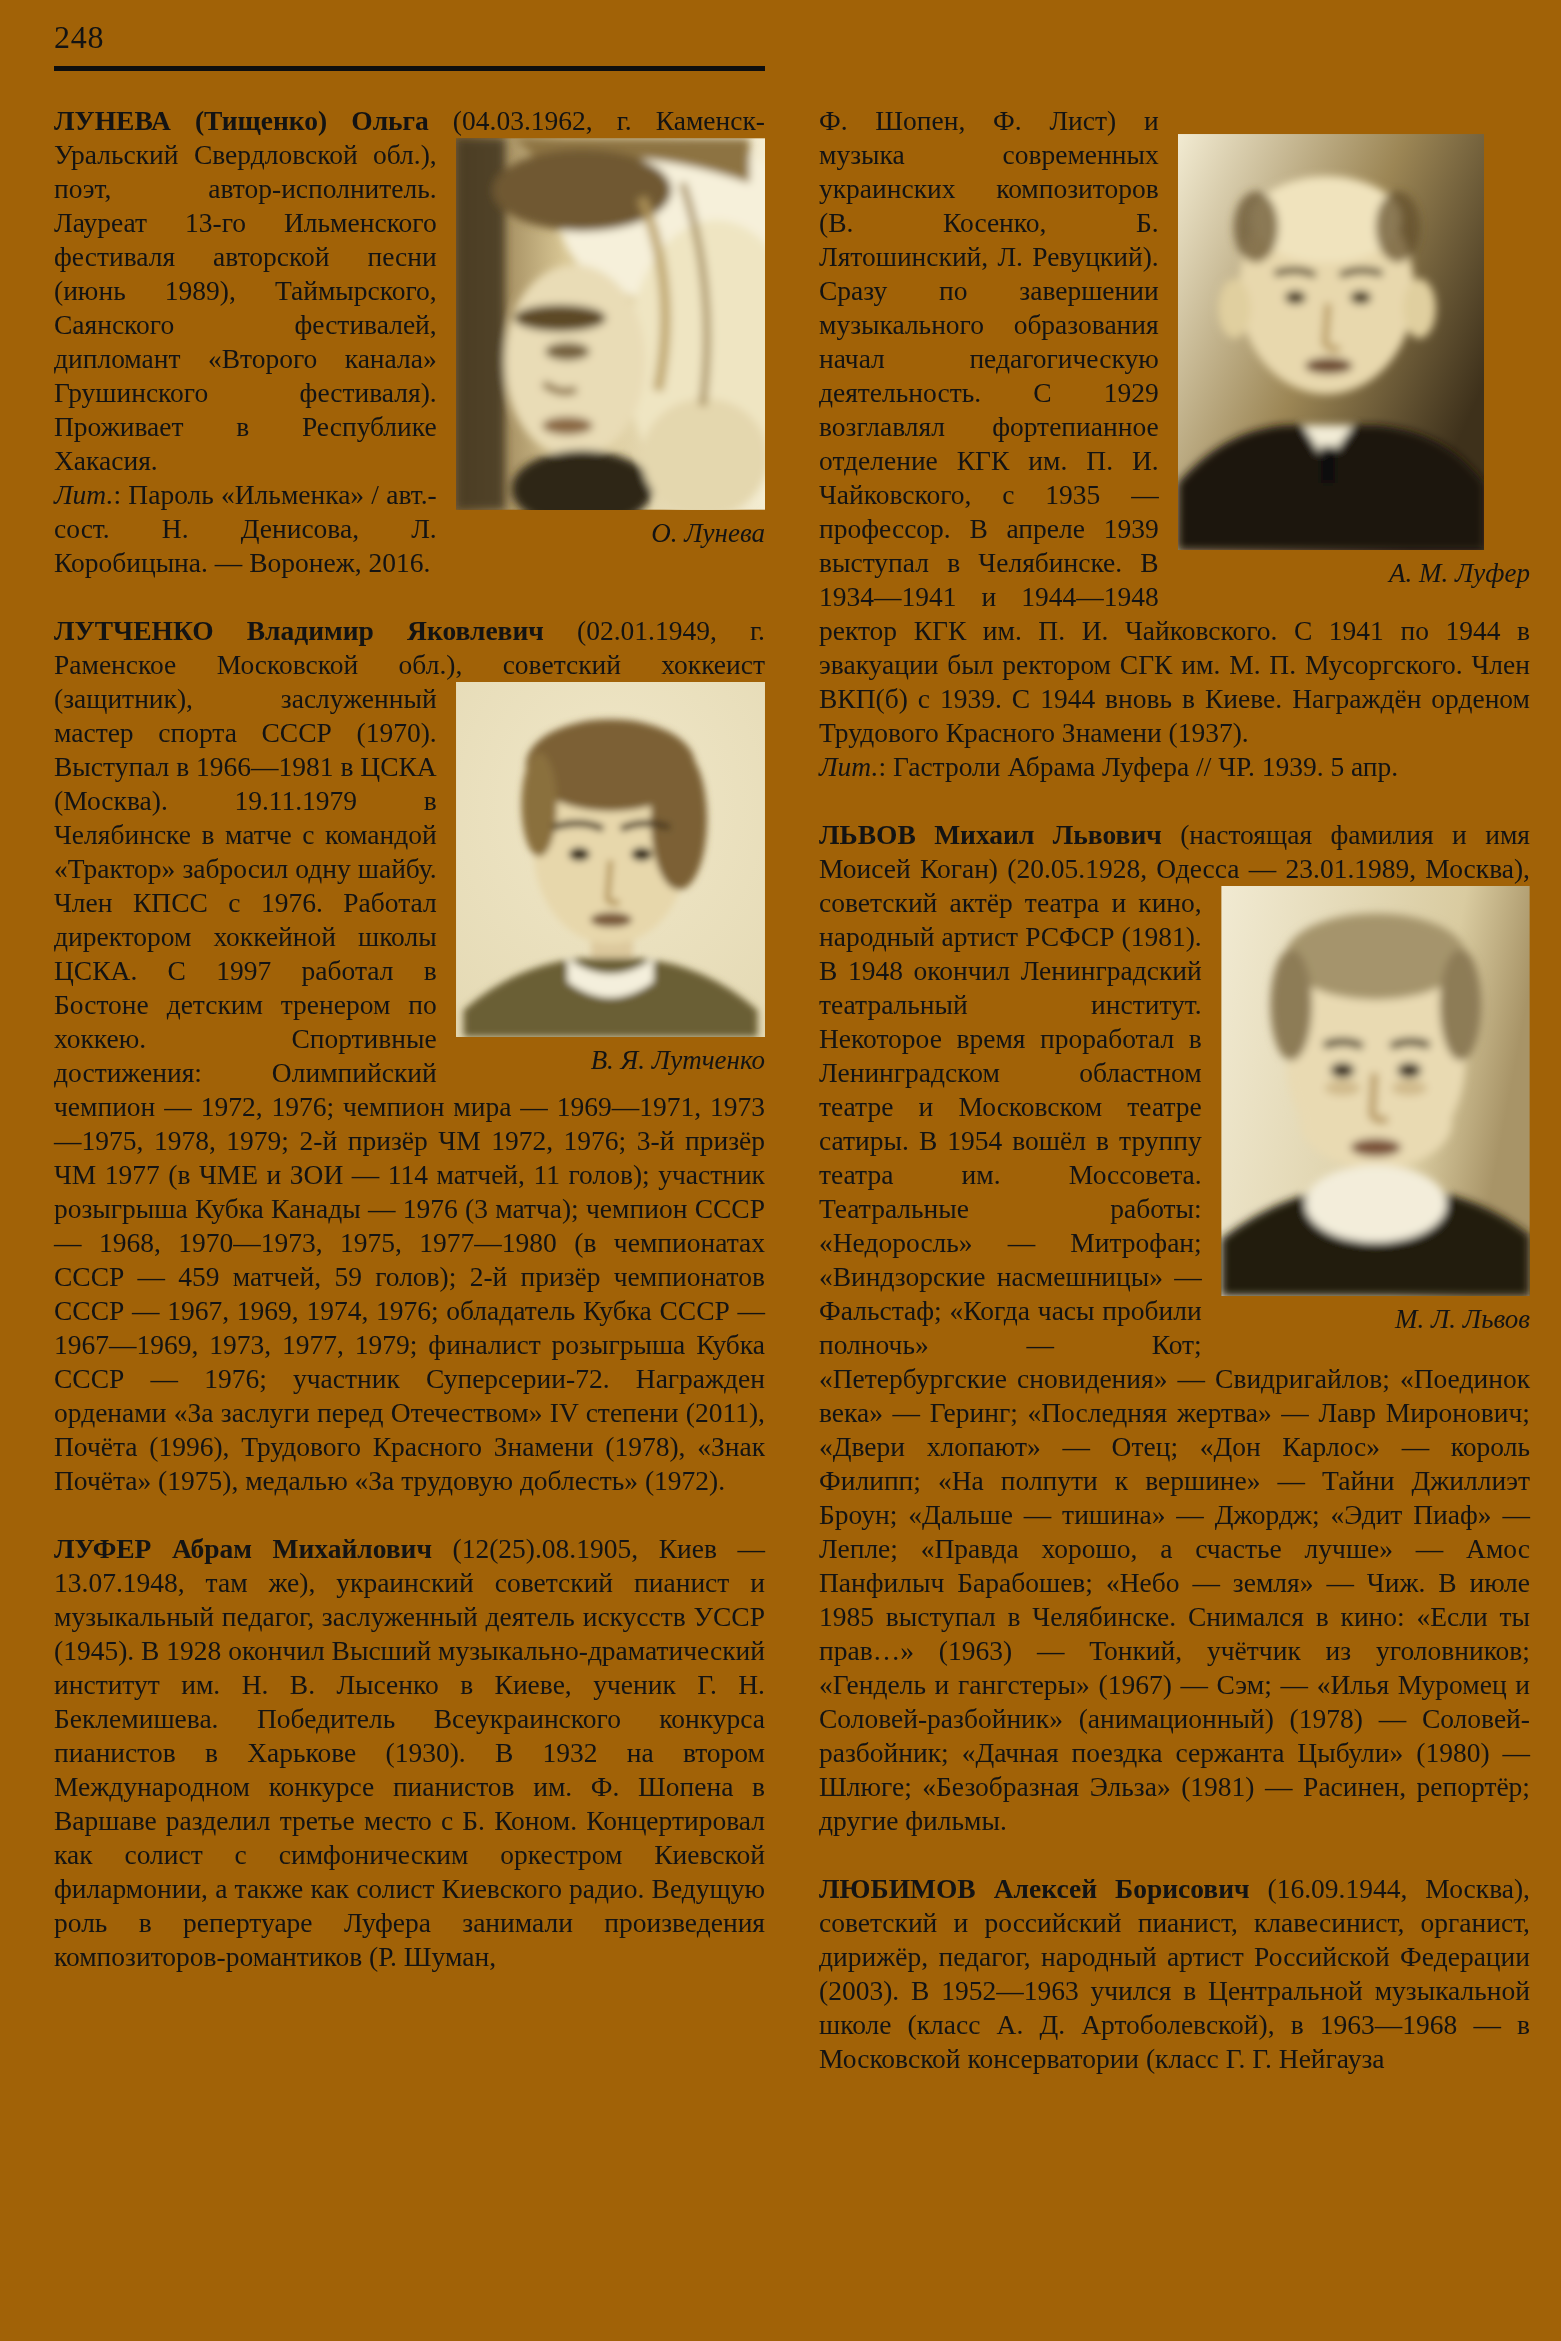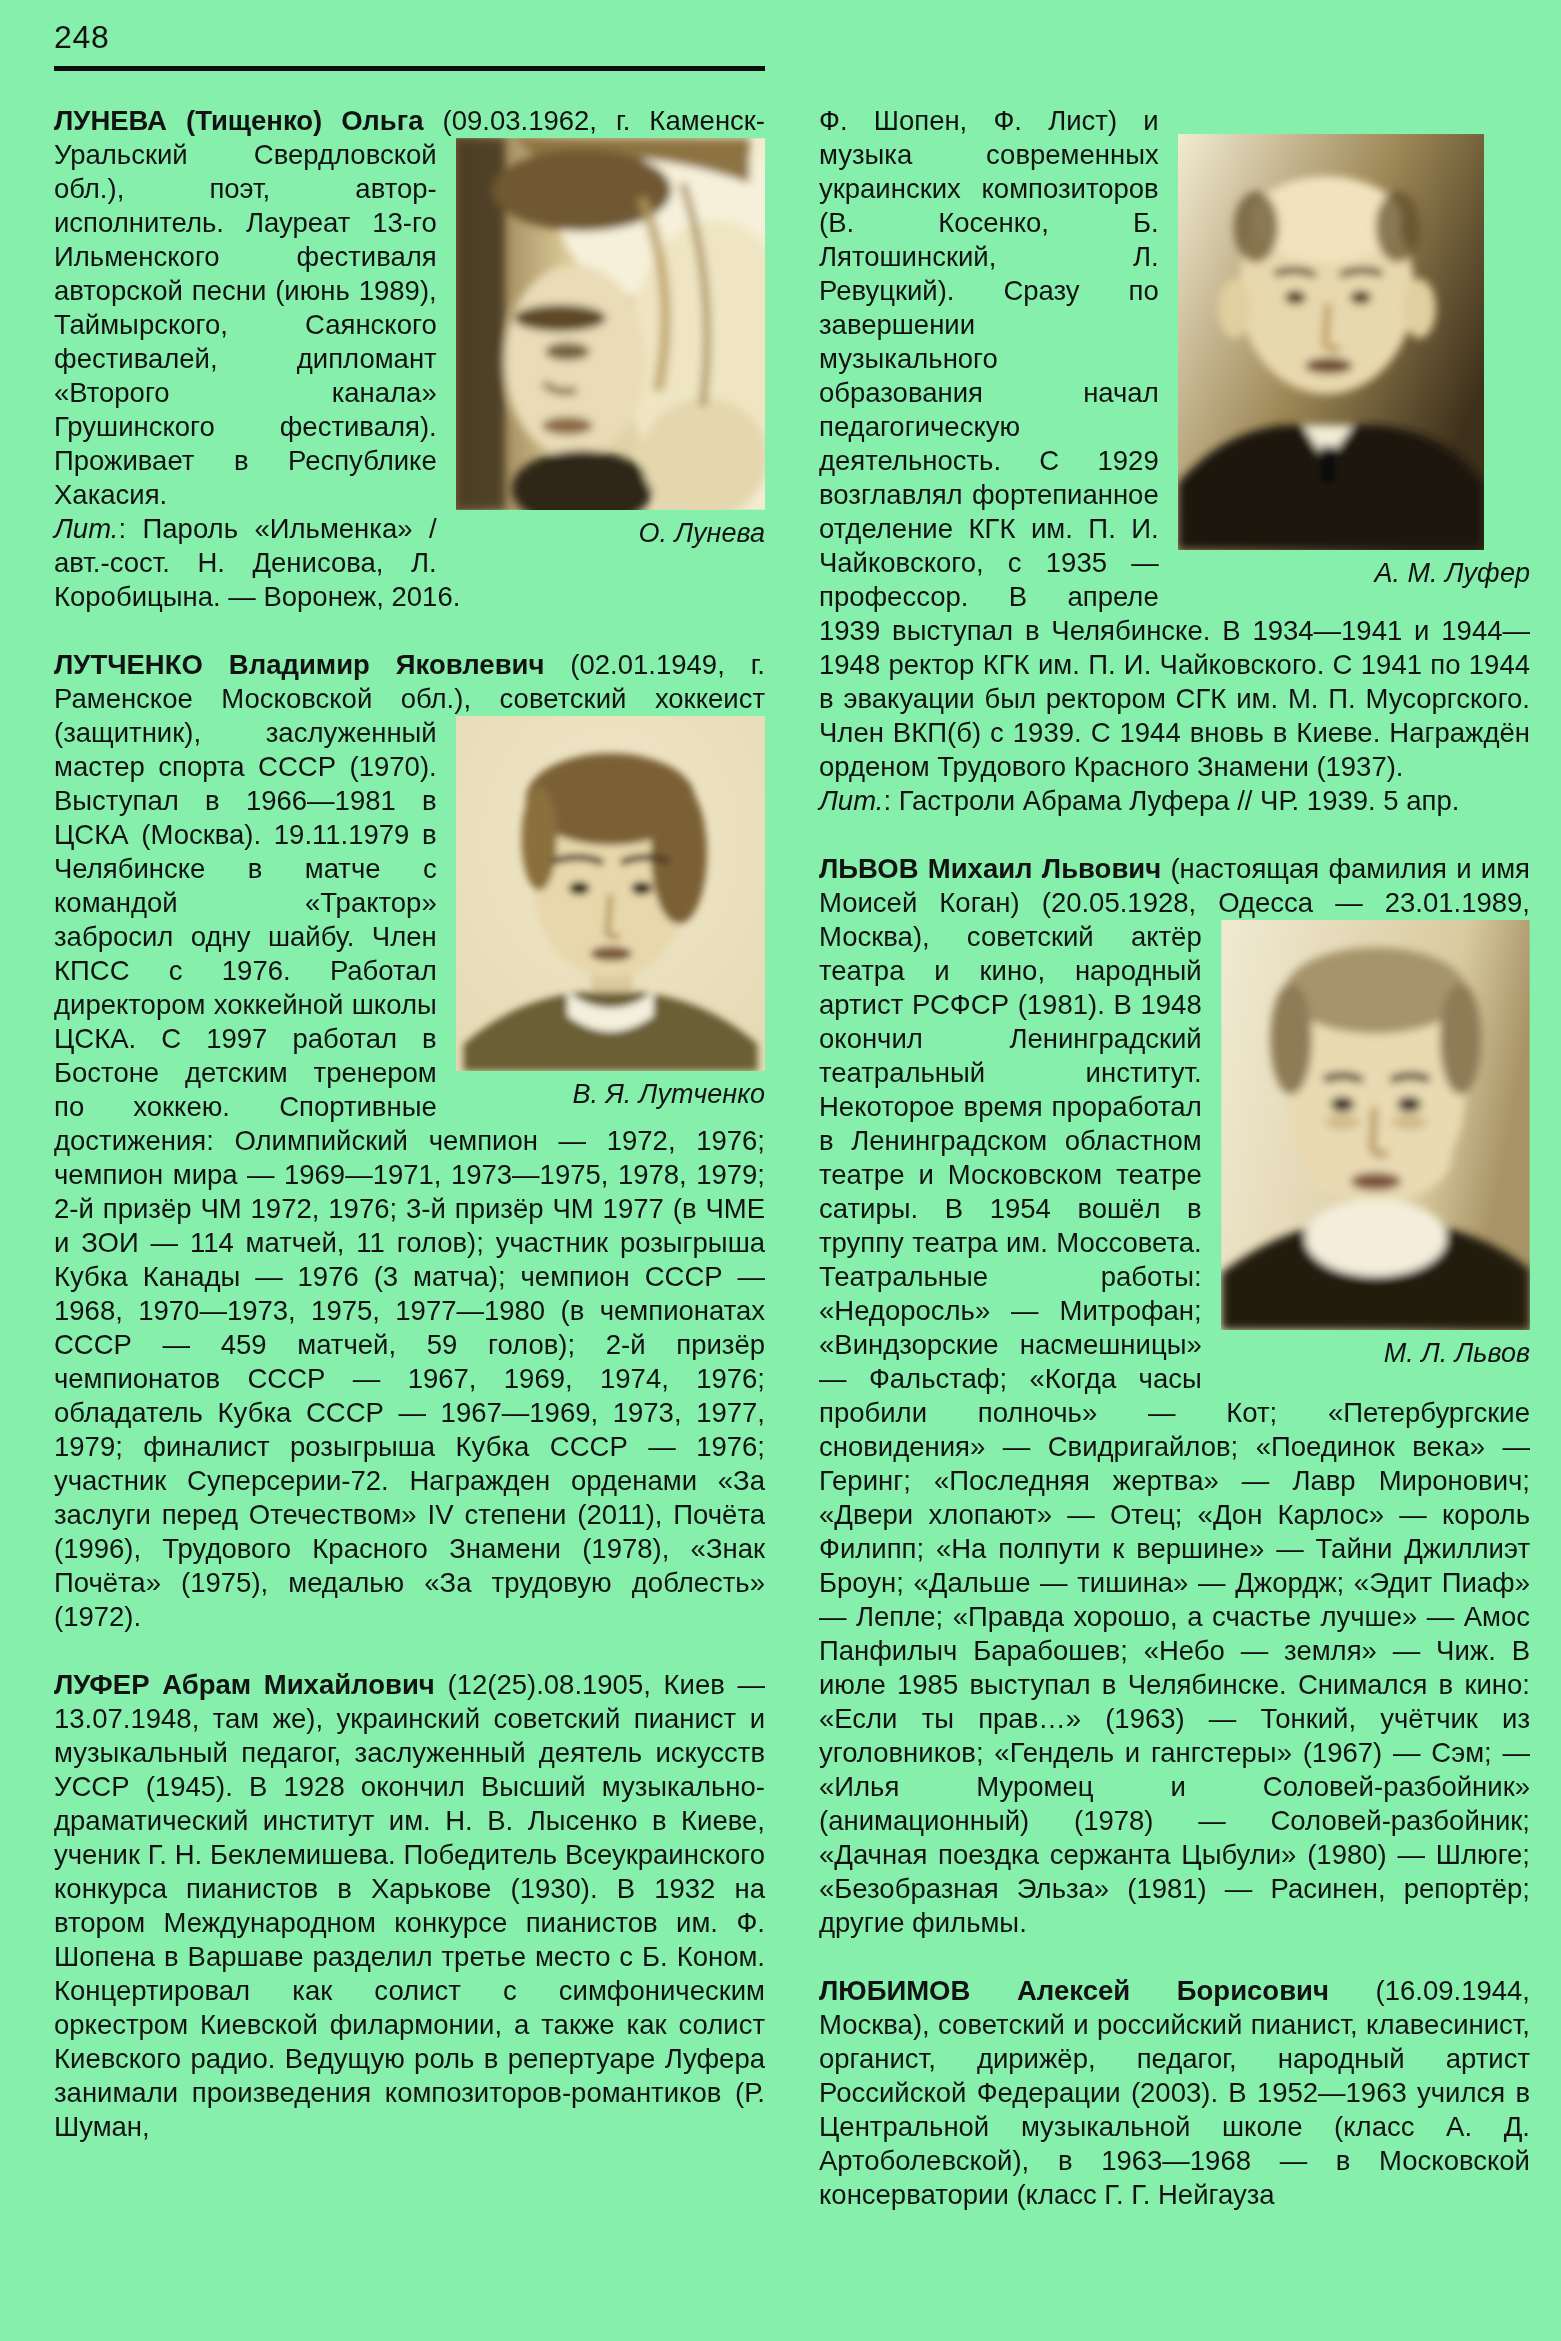--- a/index.html
+++ b/index.html
@@ -1,24 +1,24 @@
 <!DOCTYPE html>
 <html lang="ru" style="font-size:12px"><head>
 <meta charset="utf-8">
 <style>
   html, body { margin: 0; padding: 0; background: #e8e8e8; }
   .page {
     position: relative;
     width: 1561px; height: 2342px;
     box-sizing: border-box;
-    background: #86efac;
+    background: #a16207;
     color: #131313;
     overflow: hidden;
     padding: 19.3px 33px 0 54px;
-    font-family: Liberation Sans, sans-serif;
+    font-family: Liberation Serif, serif;
     font-size: 27.5px;
     line-height: 34px;
   }
   .pagenum { font-size: 32px; line-height: 36px; letter-spacing: 0.7px; }
   .rule { width: 711px; height: 5.2px; background: #0e0e0e; margin-top: 10.4px; }
   .cols { display: flex; gap: 54px; margin-top: 33px; }
   .col { width: 711px; flex: 0 0 711px; }
   .entry { margin-top: 34px; text-align: justify; hyphens: auto; }
   .entry.first { margin-top: 0; }
   .name { font-weight: bold; }
@@ -75,21 +75,21 @@
               <path d="M118,330 Q140,347 162,338" stroke="#8a6f45" stroke-width="10" fill="none"></path>
               <ellipse cx="150" cy="387" rx="34" ry="12" fill="#8a6743"></ellipse>
               <ellipse cx="170" cy="472" rx="95" ry="52" fill="#2f2513"></ellipse>
               <ellipse cx="335" cy="430" rx="85" ry="80" fill="#e4d7ae"></ellipse>
               <path d="M250,80 Q300,200 272,340" stroke="#b59a5e" stroke-width="14" fill="none" opacity="0.8"></path>
               <path d="M305,60 Q352,200 332,360" stroke="#8f7440" stroke-width="10" fill="none" opacity="0.7"></path>
             </g>
           </svg>
           <figcaption>О. Лунева</figcaption>
         </figure>
-        <span class="name">ЛУНЕВА (Тищенко) Ольга</span><span> (09.03.1962, г. Каменск-Уральский Свердловской обл.), поэт, автор-исполнитель. Лауреат 13-го Ильменского фестиваля авторской песни (июнь 1989), Таймырского, Саянского фестивалей, дипломант «Второго канала» Грушинского фестиваля). Проживает в Республике Хакасия.</span>
+        <span class="name">ЛУНЕВА (Тищенко) Ольга</span><span> (04.03.1962, г. Каменск-Уральский Свердловской обл.), поэт, автор-исполнитель. Лауреат 13-го Ильменского фестиваля авторской песни (июнь 1989), Таймырского, Саянского фестивалей, дипломант «Второго канала» Грушинского фестиваля). Проживает в Республике Хакасия.</span>
         <div class="lit"><span class="lit-label">Лит.</span><span>: Пароль «Ильменка» / авт.-сост. Н. Денисова, Л. Коробицына. — Воронеж, 2016.</span></div>
       </div>
 
       <div class="entry">
         <span class="pusher p2"></span>
         <figure>
           <svg viewBox="0 0 416 478" width="309" height="355" role="img">
             <defs>
               <radialGradient id="g2" cx="0.5" cy="0.35" r="0.9">
                 <stop offset="0" stop-color="#f0e7c8"></stop>

